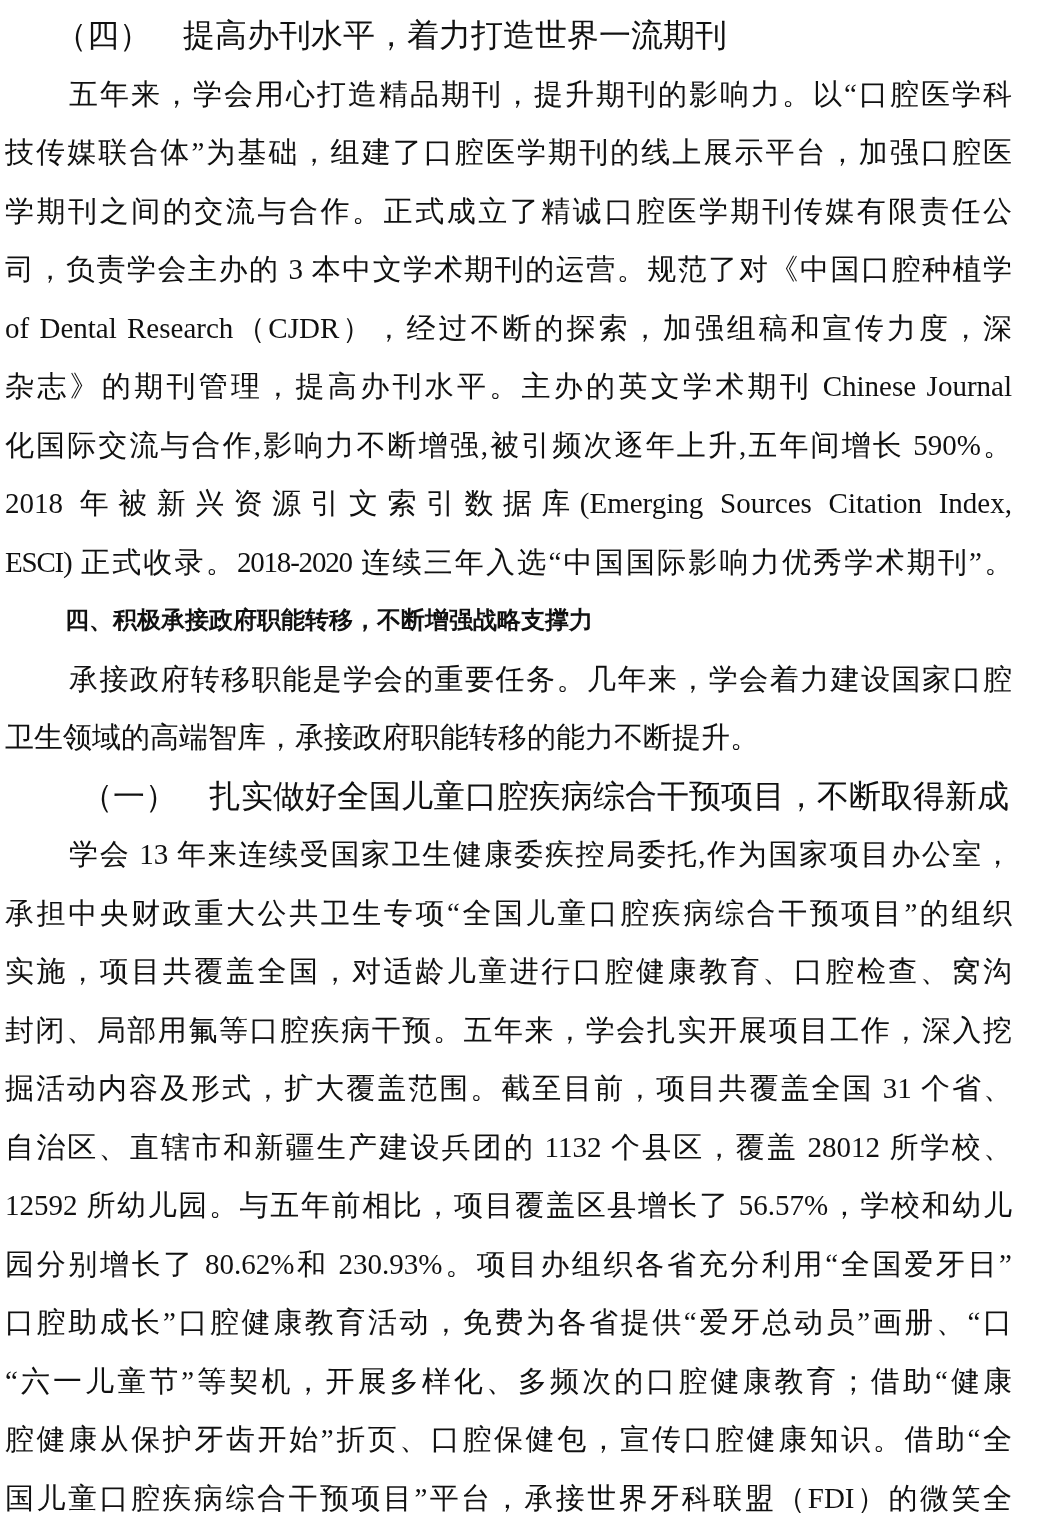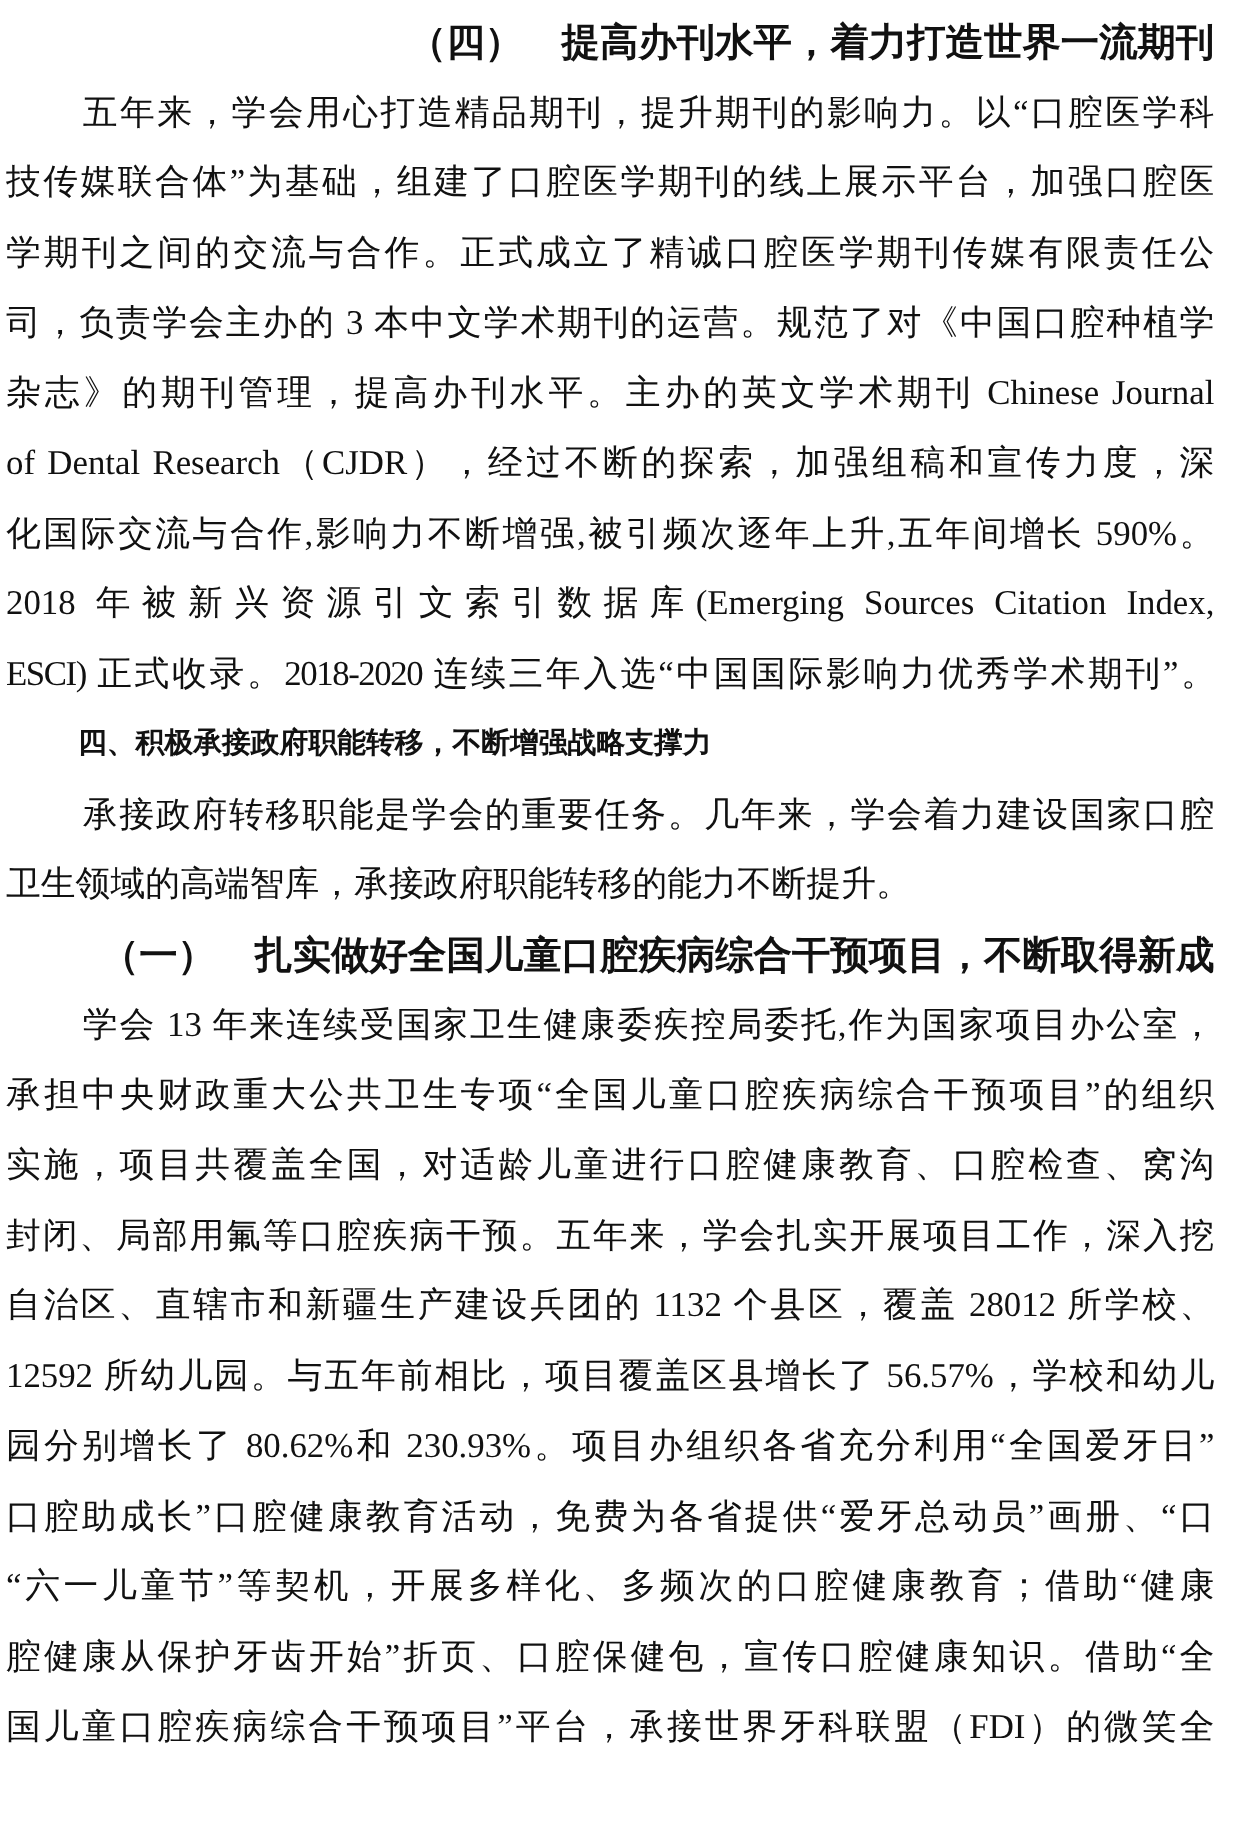--- a/index.html
+++ b/index.html
@@ -29,56 +29,56 @@
   .jl {
     text-align: justify;
     text-align-last: justify;
   }
   
   .ind { text-indent: 64px; }
   
   .tight { letter-spacing: -1.2px; }
   
   .h-sub {
-    font-weight: bold;
+    font-weight: normal;
     font-size: 32px;
-    text-align: right;
   }
   .ind-a { text-indent: 50px; }
   .ind-b { text-indent: 76px; }
   
   .h-num {
     font-weight: bold;
     font-family: Liberation Serif, serif;
     font-size: 24px;
     text-indent: 60px;
   }
 </style>
 </head>
 <body>
 
 <div class="page">
   <div class="line h-sub ind-a">（四）　提高办刊水平，着力打造世界一流期刊</div>
   <div class="line jl ind">五年来，学会用心打造精品期刊，提升期刊的影响力。以“口腔医学科</div>
   <div class="line jl">技传媒联合体”为基础，组建了口腔医学期刊的线上展示平台，加强口腔医</div>
   <div class="line jl">学期刊之间的交流与合作。正式成立了精诚口腔医学期刊传媒有限责任公</div>
   <div class="line jl">司，负责学会主办的 3 本中文学术期刊的运营。规范了对《中国口腔种植学</div>
+  <div class="line jl">of Dental Research（CJDR），经过不断的探索，加强组稿和宣传力度，深</div>
   <div class="line jl">杂志》的期刊管理，提高办刊水平。主办的英文学术期刊 Chinese Journal</div>
-  <div class="line jl">of Dental Research（CJDR），经过不断的探索，加强组稿和宣传力度，深</div>
   <div class="line jl">化国际交流与合作,影响力不断增强,被引频次逐年上升,五年间增长 590%。</div>
   <div class="line jl">2018 年被新兴资源引文索引数据库(Emerging Sources Citation Index,</div>
   <div class="line jl tight">ESCI) 正式收录。2018-2020 连续三年入选“中国国际影响力优秀学术期刊”。</div>
   <div class="line h-num">四、积极承接政府职能转移，不断增强战略支撑力</div>
   <div class="line jl ind">承接政府转移职能是学会的重要任务。几年来，学会着力建设国家口腔</div>
   <div class="line">卫生领域的高端智库，承接政府职能转移的能力不断提升。</div>
   <div class="line h-sub ind-b">（一）　扎实做好全国儿童口腔疾病综合干预项目，不断取得新成绩</div>
   <div class="line jl ind">学会 13 年来连续受国家卫生健康委疾控局委托,作为国家项目办公室，</div>
   <div class="line jl">承担中央财政重大公共卫生专项“全国儿童口腔疾病综合干预项目”的组织</div>
   <div class="line jl">实施，项目共覆盖全国，对适龄儿童进行口腔健康教育、口腔检查、窝沟</div>
   <div class="line jl">封闭、局部用氟等口腔疾病干预。五年来，学会扎实开展项目工作，深入挖</div>
+  <div class="line jl">掘活动内容及形式，扩大覆盖范围。截至目前，项目共覆盖全国 31 个省、</div>
   <div class="line jl">自治区、直辖市和新疆生产建设兵团的 1132 个县区，覆盖 28012 所学校、</div>
   <div class="line jl">12592 所幼儿园。与五年前相比，项目覆盖区县增长了 56.57%，学校和幼儿</div>
   <div class="line jl">园分别增长了 80.62%和 230.93%。项目办组织各省充分利用“全国爱牙日”</div>
   <div class="line jl">口腔助成长”口腔健康教育活动，免费为各省提供“爱牙总动员”画册、“口</div>
   <div class="line jl">“六一儿童节”等契机，开展多样化、多频次的口腔健康教育；借助“健康</div>
   <div class="line jl">腔健康从保护牙齿开始”折页、口腔保健包，宣传口腔健康知识。借助“全</div>
   <div class="line jl">国儿童口腔疾病综合干预项目”平台，承接世界牙科联盟（FDI）的微笑全</div>
 </div>
 
 </body></html>

